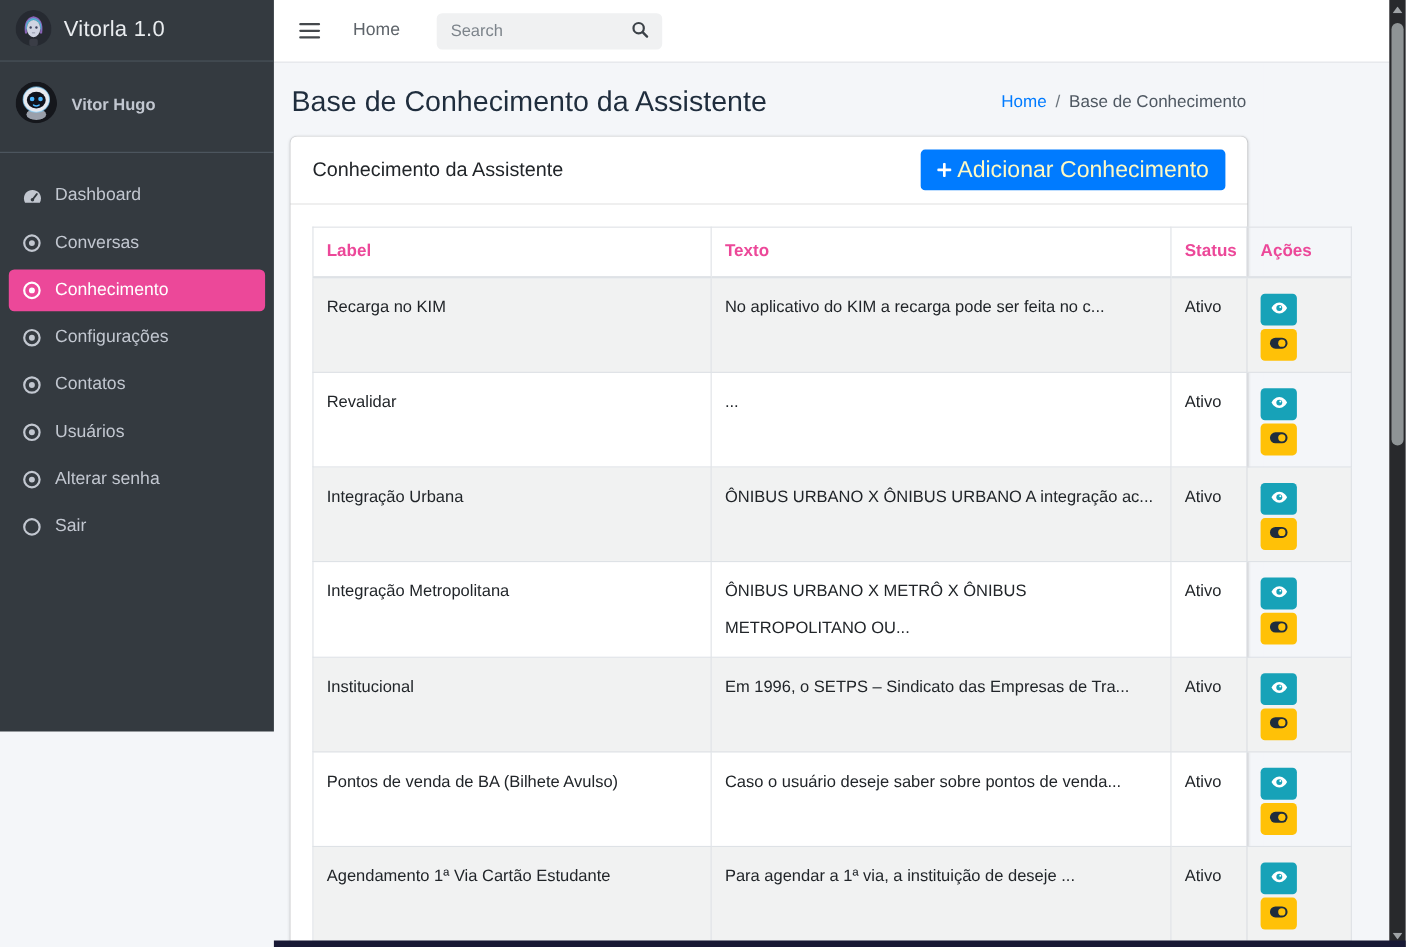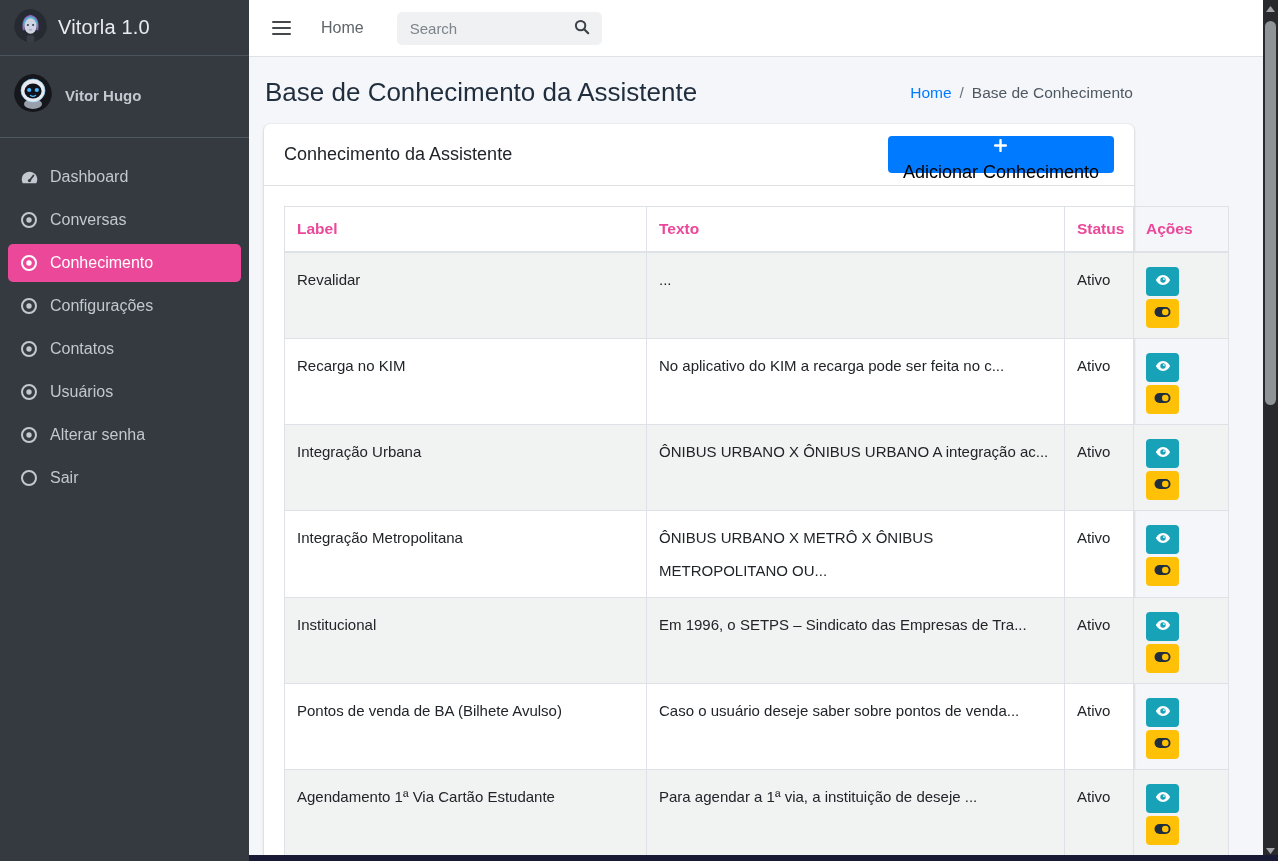--- a/index.html
+++ b/index.html
@@ -1,20 +1,20 @@
 <!DOCTYPE html>
 <html><head>
 <meta charset="utf-8">
 <style>
   * { margin:0; padding:0; box-sizing:border-box; }
   html,body { width:1278px; height:861px; overflow:hidden; }
   body { font-family:"Liberation Sans", sans-serif; background:#f4f6f9; position:relative; color:#212529; }
 
   
-  .sidebar { position:absolute; left:0; top:0; width:249px; height:861px; background:#343a40; z-index:20; }
+  .sidebar { position:absolute; left:0; top:0; width:249px; height:665px; background:#343a40; z-index:20; }
   .brand { height:56px; display:flex; align-items:center; gap:11px; padding:0 14px; border-bottom:1px solid #4b545c; cursor:pointer; }
   .brand-text { color:#e9ecef; font-size:20px; font-weight:300; letter-spacing:.2px; }
   .avatar { border-radius:50%; overflow:hidden; flex:0 0 auto; }
   .user-panel { display:flex; align-items:center; gap:13px; padding:18px 14px 21px; border-bottom:1px solid #4f5962; }
   .user-name { color:#c2c7d0; font-size:15px;font-weight:bold; }
   .nav { padding:20px 8px 0; }
   .nav-item { display:flex; align-items:center; gap:10px; height:38px; margin-bottom:5px; padding:0 10px; border-radius:5px; color:#c2c7d0; font-size:16px; cursor:pointer; }
   .nav-item.active { background:#ec4899; color:#ffffff; }
   .nav-icon { width:22px; display:flex; justify-content:center; align-items:center; }
 
@@ -33,21 +33,21 @@
   .page-head { display:flex; justify-content:space-between; align-items:center; padding:20px 1px 16px; }
   .page-title { font-size:26px; font-weight:500; color:#1f2d3d; }
   .breadcrumb { font-size:15.5px; display:flex; gap:8px; align-items:center; }
   .breadcrumb .bc-link { color:#007bff; text-decoration:none; cursor:pointer; }
   .breadcrumb .bc-sep { color:#6c757d; }
   .breadcrumb .bc-current { color:#4f5862; }
 
   .card { background:#ffffff; border-radius:6px; box-shadow:0 0 1px rgba(0,0,0,.125), 0 1px 3px rgba(0,0,0,.2); }
   .card-header { min-height:62px; display:flex; justify-content:space-between; align-items:center; padding:12px 20px; border-bottom:1px solid rgba(0,0,0,.125); }
   .card-title { font-size:18px; color:#212529; }
-  .btn-add { background:#007bff; border:none; color:#000000; height:37px; padding:0 15px; border-radius:4px; font-size:18px; font-family:inherit; display:flex; align-items:center; gap:5px; cursor:pointer;flex-direction:column; }
+  .btn-add { background:#007bff; border:none; color:#fef9c3; height:37px; padding:0 15px; border-radius:4px; font-size:21px; font-family:inherit; display:flex; align-items:center; gap:5px; cursor:pointer; }
   .card-body { padding:20px; }
 
   table.kb { width:100%; border-collapse:collapse; border:1px solid #dee2e6; table-layout:fixed; }
   .kb th, .kb td { border:1px solid #dee2e6; text-align:left; vertical-align:top; }
   .kb th { padding:13px 12px; font-size:15.5px; font-weight:700; color:#ec4899; border-bottom:2px solid #dee2e6; }
   .kb td { padding:10px 12px; font-size:15px; line-height:33px; color:#212529; }
   .kb tbody tr:nth-child(odd) { background:#f1f2f2; }
   .col-label { width:362px; } .col-texto { width:418px; } .col-status { width:69px; } .col-acoes { width:95px; }
 
   .actions { display:flex; flex-direction:column; gap:3px; padding-top:4px; }
@@ -230,48 +230,48 @@
           <tr>
             <th>Label</th>
             <th>Texto</th>
             <th>Status</th>
             <th>Ações</th>
           </tr>
         </thead>
         <tbody id="kb-body">
 
         <tr>
+    <td>Recarga no KIM</td>
+    <td>No aplicativo do KIM a recarga pode ser feita no c...</td>
+    <td>Ativo</td>
+    <td>
+      <div class="actions">
+        <button class="btn-act btn-eye">
+          <span>
+            <svg width="16" height="16" viewBox="0 0 16 16">
+              <path d="M8 3 C11.6 3 14.1 6 15.1 8 C14.1 10 11.6 13 8 13 C4.4 13 1.9 10 0.9 8 C1.9 6 4.4 3 8 3 Z" fill="#ffffff"></path>
+              <circle cx="8" cy="8" r="2.7" fill="#17a2b8"></circle>
+              <circle cx="8.9" cy="7.1" r="0.9" fill="#ffffff"></circle>
+            </svg>
+          </span>
+        </button>
+        <button class="btn-act btn-toggle">
+          <span>
+            <svg width="17" height="14" viewBox="0 0 17 14">
+              <rect x="0.5" y="2" width="16" height="10" rx="5" fill="#1f2d3d"></rect>
+              <circle cx="11.3" cy="7" r="3.3" fill="#ffc107"></circle>
+            </svg>
+          </span>
+        </button>
+      </div>
+    </td>
+  </tr>
+            <tr>
     <td>Revalidar</td>
     <td>...</td>
-    <td>Ativo</td>
-    <td>
-      <div class="actions">
-        <button class="btn-act btn-eye">
-          <span>
-            <svg width="16" height="16" viewBox="0 0 16 16">
-              <path d="M8 3 C11.6 3 14.1 6 15.1 8 C14.1 10 11.6 13 8 13 C4.4 13 1.9 10 0.9 8 C1.9 6 4.4 3 8 3 Z" fill="#ffffff"></path>
-              <circle cx="8" cy="8" r="2.7" fill="#17a2b8"></circle>
-              <circle cx="8.9" cy="7.1" r="0.9" fill="#ffffff"></circle>
-            </svg>
-          </span>
-        </button>
-        <button class="btn-act btn-toggle">
-          <span>
-            <svg width="17" height="14" viewBox="0 0 17 14">
-              <rect x="0.5" y="2" width="16" height="10" rx="5" fill="#1f2d3d"></rect>
-              <circle cx="11.3" cy="7" r="3.3" fill="#ffc107"></circle>
-            </svg>
-          </span>
-        </button>
-      </div>
-    </td>
-  </tr>
-            <tr>
-    <td>Recarga no KIM</td>
-    <td>No aplicativo do KIM a recarga pode ser feita no c...</td>
     <td>Ativo</td>
     <td>
       <div class="actions">
         <button class="btn-act btn-eye">
           <span>
             <svg width="16" height="16" viewBox="0 0 16 16">
               <path d="M8 3 C11.6 3 14.1 6 15.1 8 C14.1 10 11.6 13 8 13 C4.4 13 1.9 10 0.9 8 C1.9 6 4.4 3 8 3 Z" fill="#ffffff"></path>
               <circle cx="8" cy="8" r="2.7" fill="#17a2b8"></circle>
               <circle cx="8.9" cy="7.1" r="0.9" fill="#ffffff"></circle>
             </svg>

